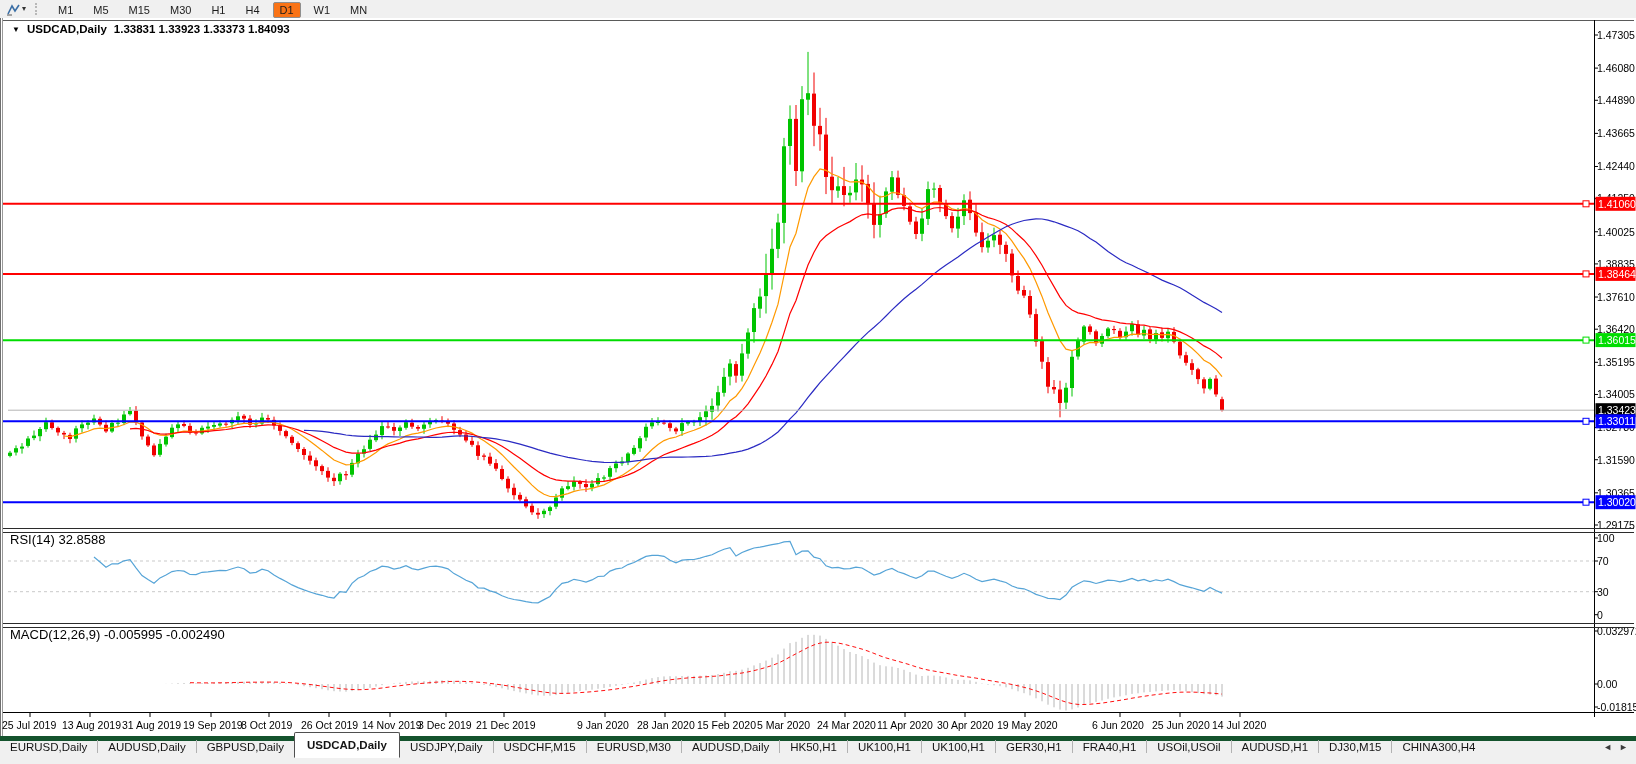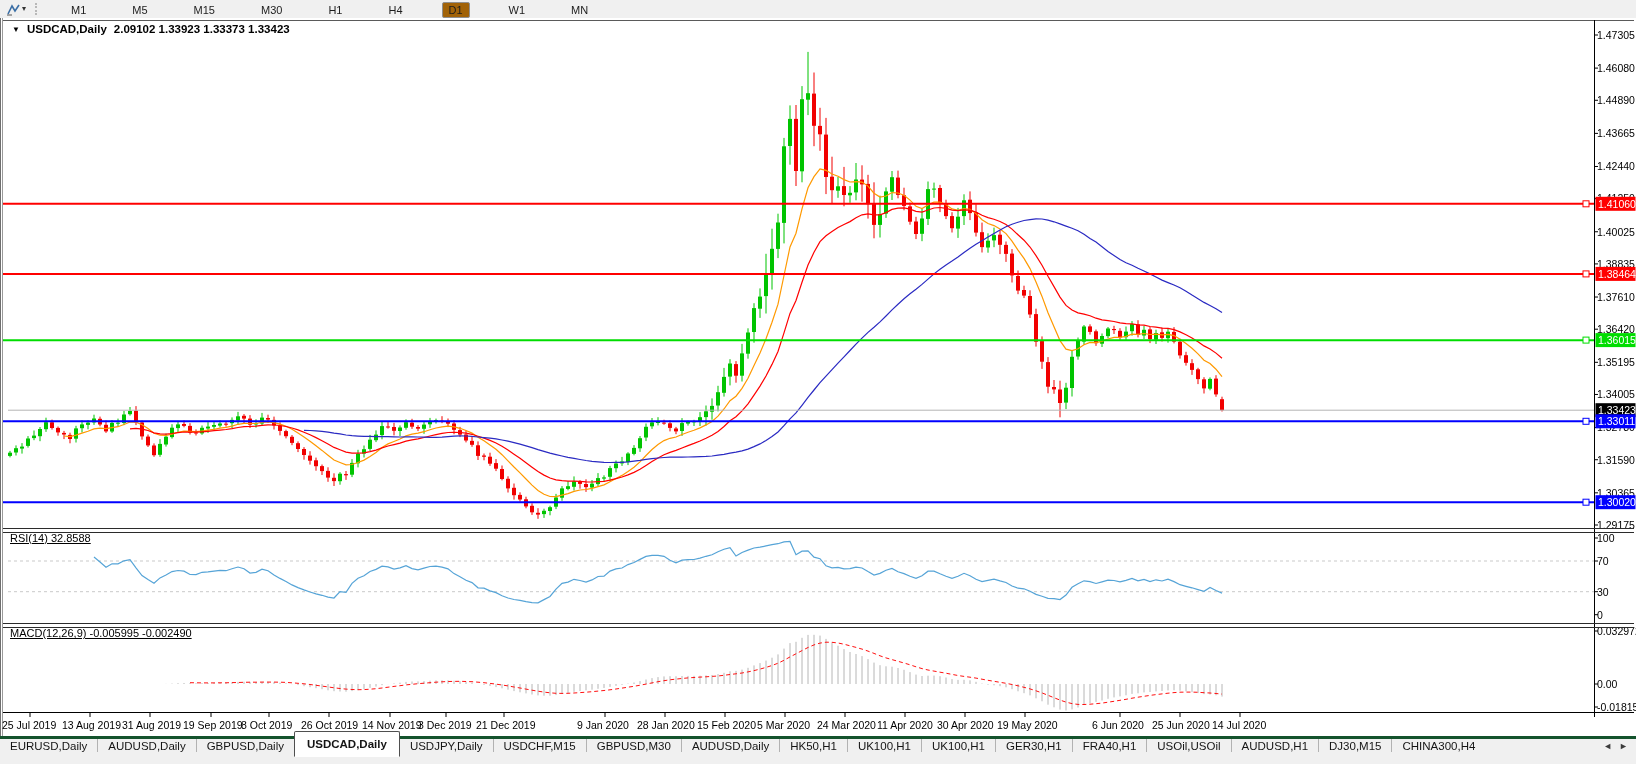--- a/index.html
+++ b/index.html
@@ -11,42 +11,42 @@
   
   #toolbar {
     position:absolute; left:0; top:0; width:1636px; height:18px;
     background:#f0f0f0; display:flex; align-items:center; padding-left:3px;
   }
   .tool-icon-box { display:flex; align-items:center; gap:1px; padding:0 3px; }
   .caret { font-size:8px; color:#333; line-height:1; }
   .grip { width:5px; height:12px; border-left:2px dotted #b8b8b8; margin:0 8px 0 6px; }
   .tf-btn {
     display:inline-flex; align-items:center; justify-content:center;
-    height:16px; min-width:25px; padding:0 6px; margin:0 16px;
+    height:16px; min-width:25px; padding:0 6px; margin:0 3px;
     font-size:11px; color:#1c1c1c; border:1px solid transparent; border-radius:2px;
     cursor:default; white-space:nowrap;
   }
-  .tf-btn.active { background:#a16207; border-color:#8f8f8f; }
+  .tf-btn.active { background:#f97316; border-color:#8f8f8f; }
   
   #chart-svg { position:absolute; left:0; top:18px; }
   #chart-title {
     position:absolute; left:12px; top:23px; z-index:5;
     font-size:11.5px; font-weight:700; color:#000;
     display:flex; align-items:center; gap:7px; white-space:nowrap;
   }
   #chart-title .tri { font-size:8px; position:relative; top:0px; }
   #rsi-label, #macd-label {
-    position:absolute; left:10px; z-index:5; font-size:11px; color:#000; white-space:nowrap;text-decoration:underline;
+    position:absolute; left:10px; z-index:5; font-size:13px; color:#000; white-space:nowrap;
   }
   #rsi-label  { top:532px; }
   #macd-label { top:627px; }
   
   #tab-bar {
     position:absolute; left:0; top:736px; width:1636px; height:16px;
-    background:#f0f0f0; border-top:3px solid #14532d;
+    background:#f0f0f0; border-top:5px solid #14532d;
     display:flex; align-items:center; font-size:11.5px; z-index:6;
   }
   .tab { padding:5px 10px; color:#141414; white-space:nowrap; cursor:default; }
   .tab.active {
     background:#fff; border:1px solid #4f4f4f; border-bottom:1px solid #fff;
     border-radius:2px 2px 0 0; font-weight:700; padding:6px 12px;
     position:relative; top:-2px; z-index:2;
   }
   .tab-sep { width:1px; height:13px; background:#b2b2b2; flex:none; }
   #tab-arrows { margin-left:auto; display:flex; gap:7px; padding:0 8px; color:#3c3c3c; font-size:9px; }
@@ -792,38 +792,38 @@
     <text x="1092" y="711" font-size="10.5" fill="#000">6 Jun 2020</text>
     <line x1="1180" y1="694" x2="1180" y2="699" stroke="#000"></line>
     <text x="1152" y="711" font-size="10.5" fill="#000">25 Jun 2020</text>
     <line x1="1240" y1="694" x2="1240" y2="699" stroke="#000"></line>
     <text x="1212" y="711" font-size="10.5" fill="#000">14 Jul 2020</text>
   </svg>
 
 <div id="chart-title">
   <span class="tri">▼</span>
   <span>USDCAD,Daily</span>
-  <span>2.09102 1.33923 1.33373 1.33423</span>
+  <span>1.33831 1.33923 1.33373 1.84093</span>
 </div>
 <div id="rsi-label">RSI(14) 32.8588</div>
 <div id="macd-label">MACD(12,26,9) -0.005995 -0.002490</div>
 
 <div id="tab-bar">
   <div id="tab-strip" style="display:flex;align-items:center;height:100%;">
       <div class="tab">EURUSD,Daily</div>
       <div class="tab-sep"></div>
       <div class="tab">AUDUSD,Daily</div>
       <div class="tab-sep"></div>
       <div class="tab">GBPUSD,Daily</div>
       <div class="tab active">USDCAD,Daily</div>
       <div class="tab">USDJPY,Daily</div>
       <div class="tab-sep"></div>
       <div class="tab">USDCHF,M15</div>
       <div class="tab-sep"></div>
-      <div class="tab">GBPUSD,M30</div>
+      <div class="tab">EURUSD,M30</div>
       <div class="tab-sep"></div>
       <div class="tab">AUDUSD,Daily</div>
       <div class="tab-sep"></div>
       <div class="tab">HK50,H1</div>
       <div class="tab-sep"></div>
       <div class="tab">UK100,H1</div>
       <div class="tab-sep"></div>
       <div class="tab">UK100,H1</div>
       <div class="tab-sep"></div>
       <div class="tab">GER30,H1</div>

